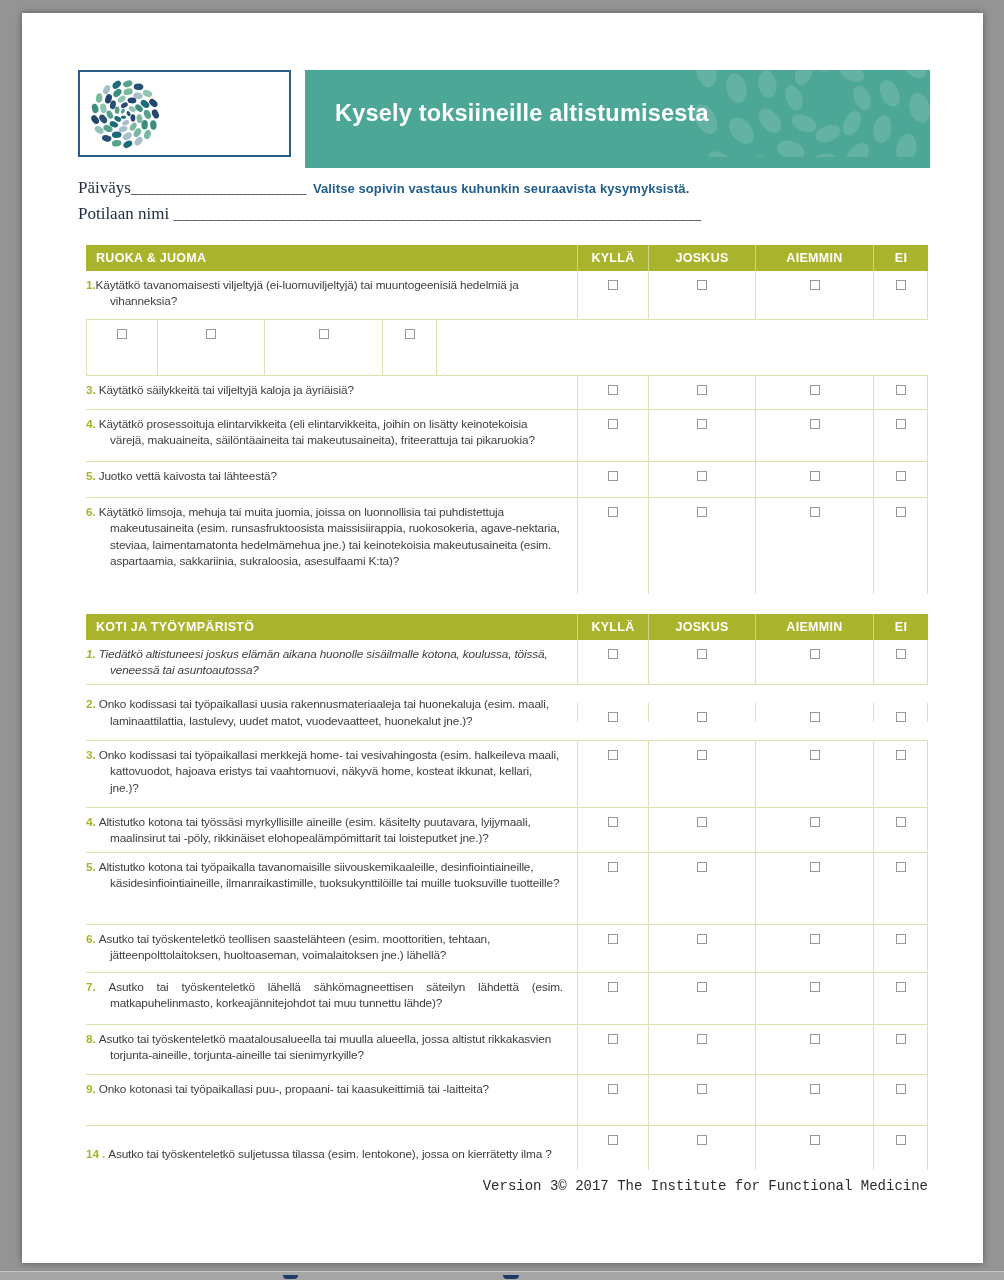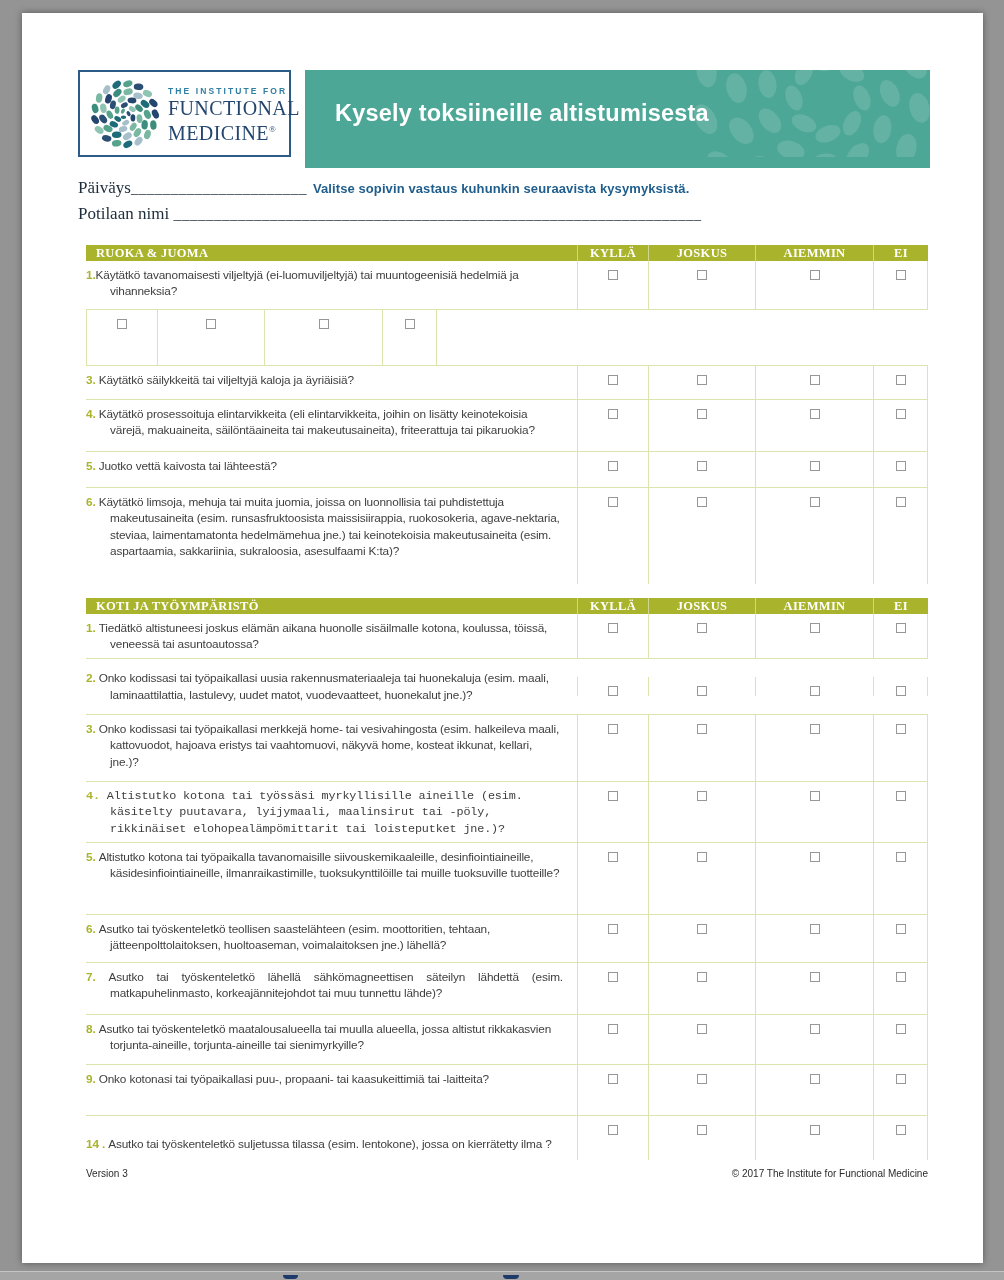--- a/index.html
+++ b/index.html
@@ -45,42 +45,42 @@
     font-family:"Liberation Serif", serif; color:#1C2B3A;}
   .pline{font-size:17px; line-height:25px; white-space:nowrap;}
   .underl{font-size:15px; letter-spacing:.5px; color:#1C2B3A;}
   .instruction{
     font-family:"Liberation Sans", sans-serif; font-weight:bold;
     font-size:13px; color:var(--instruction_blue); margin-left:6px; letter-spacing:.1px;
   }
   
   .content{position:absolute; left:64px; top:232px; width:842px;}
   .qtable{width:842px;}
-  .thead{display:flex; background:var(--header_olive); height:16px;font-family:Liberation Serif, serif;}
+  .thead{display:flex; background:var(--header_olive); height:26px;}
   .th{color:#fff; font-weight:bold; font-size:12.5px; letter-spacing:.3px;
       display:flex; align-items:center; justify-content:center;}
   .th.title{flex:0 0 491px; justify-content:flex-start; padding-left:10px;}
   .th.col{border-left:1px solid rgba(255,255,255,.45);}
   .c0{flex:0 0 71px;} .c1{flex:0 0 107px;} .c2{flex:0 0 118px;} .c3{flex:0 0 55px;}
   .row{display:flex; border-bottom:1px solid var(--border_olive);}
   .qtable .row:last-child{border-bottom:none;}
   .qcell{
     flex:0 0 491px; padding:6px 14px 5px 24px; text-indent:-24px;
     font-size:11.8px; line-height:16.4px; color:var(--text_dark); letter-spacing:-.15px;
   }
   .qcell.just{text-align:justify;}
   .qcell.push{padding-top:20px;}
   .qnum{font-weight:bold; color:var(--header_olive);}
   .acell{display:flex; justify-content:center; align-items:flex-start; padding-top:9px;
          border-left:1px solid var(--border_olive);}
   .acell.c3{border-right:1px solid var(--border_olive);}
   .box{width:10px; height:10px; border:1px solid #979797; background:#fff; display:inline-block;}
   
-  .footer{display:flex; justify-content:space-between; margin-top:8px;
-          font-size:10px; color:#2B2B2B;}
+  .footer{display:flex; justify-content:flex-end; margin-top:8px;
+          font-size:14px; color:#2B2B2B;font-family:Liberation Mono, monospace;}
   
   .bottom-band{position:absolute; left:0; top:1271px; width:1004px; height:9px;
                background:#A5A5A5; border-top:1px solid #C4C4C4;}
   .peek{position:absolute; top:3px; height:4px; background:#1D3A6B; border-radius:0 0 5px 5px;}
   .peek.p1{left:283px; width:15px;}
   .peek.p2{left:503px; width:16px;}
 </style>
 </head>
 <body>
 
@@ -130,25 +130,20 @@
         <ellipse cx="50.77810921834473" cy="60.9724448526446" rx="4.6" ry="3" transform="rotate(150.94366926962348 50.77810921834473 60.9724448526446)" fill="#A7BFCA"></ellipse>
         <ellipse cx="40.88663862515834" cy="56.16008477632769" rx="4.6" ry="3" transform="rotate(210.94366926962346 40.88663862515834 56.16008477632769)" fill="#1E6B79"></ellipse>
         <ellipse cx="40.10852940681361" cy="45.18763992368309" rx="4.6" ry="3" transform="rotate(270.94366926962346 40.10852940681361 45.18763992368309)" fill="#56A28D"></ellipse>
         <ellipse cx="49.22189078165527" cy="39.0275551473554" rx="4.6" ry="3" transform="rotate(330.9436692696235 49.22189078165527 39.0275551473554)" fill="#2B4E74"></ellipse>
         <ellipse cx="59.11336137484166" cy="43.83991522367231" rx="4.6" ry="3" transform="rotate(390.94366926962346 59.11336137484166 43.83991522367231)" fill="#8FC3B2"></ellipse>
         <ellipse cx="59.89147059318639" cy="54.81236007631691" rx="4.6" ry="3" transform="rotate(450.94366926962346 59.89147059318639 54.81236007631691)" fill="#24466E"></ellipse>
         <ellipse cx="48.12733923553786" cy="54.09183842071557" rx="3.4" ry="2.2" transform="rotate(179.59155902616465 48.12733923553786 54.09183842071557)" fill="#1E6B79"></ellipse>
         <ellipse cx="47.39269436171019" cy="46.33230899494762" rx="3.4" ry="2.2" transform="rotate(299.5915590261646 47.39269436171019 46.33230899494762)" fill="#56A28D"></ellipse>
         <ellipse cx="54.47996640275195" cy="49.575852584336815" rx="3.4" ry="2.2" transform="rotate(419.59155902616465 54.47996640275195 49.575852584336815)" fill="#2B4E74"></ellipse>
       </svg>
-    <div class="logo-text">
-      <div class="lt1">THE INSTITUTE FOR</div>
-      <div class="lt2">FUNCTIONAL</div>
-      <div class="lt2"><span>MEDICINE</span><span class="reg">®</span></div>
-    </div>
   </div>
 
   <div class="banner">
     <svg id="banner-deco" viewBox="0 0 320 87">
         <ellipse cx="252" cy="28" rx="13" ry="8" transform="rotate(70 252 28)" fill="rgba(255,255,255,0.13)"></ellipse>
         <ellipse cx="242.0416305603426" cy="53.24371208835974" rx="13" ry="8" transform="rotate(115 242.0416305603426 53.24371208835974)" fill="rgba(255,255,255,0.13)"></ellipse>
         <ellipse cx="218" cy="63.7" rx="13" ry="8" transform="rotate(160 218 63.7)" fill="rgba(255,255,255,0.13)"></ellipse>
         <ellipse cx="193.9583694396574" cy="53.24371208835975" rx="13" ry="8" transform="rotate(205 193.9583694396574 53.24371208835975)" fill="rgba(255,255,255,0.13)"></ellipse>
         <ellipse cx="184" cy="28.000000000000004" rx="13" ry="8" transform="rotate(250 184 28.000000000000004)" fill="rgba(255,255,255,0.13)"></ellipse>
         <ellipse cx="193.9583694396574" cy="2.7562879116402534" rx="13" ry="8" transform="rotate(295 193.9583694396574 2.7562879116402534)" fill="rgba(255,255,255,0.13)"></ellipse>
@@ -299,29 +294,29 @@
               <span class="box"></span>
             </div>
             <div class="acell c2">
               <span class="box"></span>
             </div>
             <div class="acell c3">
               <span class="box"></span>
             </div>
           </div>
         </div>
-        <div class="qtable" style="margin-top: 14px;">
+        <div class="qtable" style="margin-top: 20px;">
           <div class="thead">
             <div class="th title">KOTI JA TYÖYMPÄRISTÖ</div>
             <div class="th col c0">KYLLÄ</div>
             <div class="th col c1">JOSKUS</div>
             <div class="th col c2">AIEMMIN</div>
             <div class="th col c3">EI</div>
           </div>
-          <div class="row" style="min-height: 43px;">
+          <div class="row" style="min-height: 43px; font-style: italic;">
             <div class="qcell"><span class="qnum">1. </span><span class="qtx">Tiedätkö altistuneesi joskus elämän aikana huonolle sisäilmalle kotona, koulussa, töissä, veneessä tai asuntoautossa?</span></div>
             <div class="acell c0">
               <span class="box"></span>
             </div>
             <div class="acell c1">
               <span class="box"></span>
             </div>
             <div class="acell c2">
               <span class="box"></span>
             </div>
@@ -352,21 +347,21 @@
             <div class="acell c1">
               <span class="box"></span>
             </div>
             <div class="acell c2">
               <span class="box"></span>
             </div>
             <div class="acell c3">
               <span class="box"></span>
             </div>
           </div>
-          <div class="row" style="min-height: 40px; font-family: Liberation Mono, monospace;">
+          <div class="row" style="min-height: 40px;">
             <div class="qcell"><span class="qnum">4. </span><span class="qtx">Altistutko kotona tai työssäsi myrkyllisille aineille (esim. käsitelty puutavara, lyijymaali, maalinsirut tai -pöly, rikkinäiset elohopealämpömittarit tai loisteputket jne.)?</span></div>
             <div class="acell c0">
               <span class="box"></span>
             </div>
             <div class="acell c1">
               <span class="box"></span>
             </div>
             <div class="acell c2">
               <span class="box"></span>
             </div>

